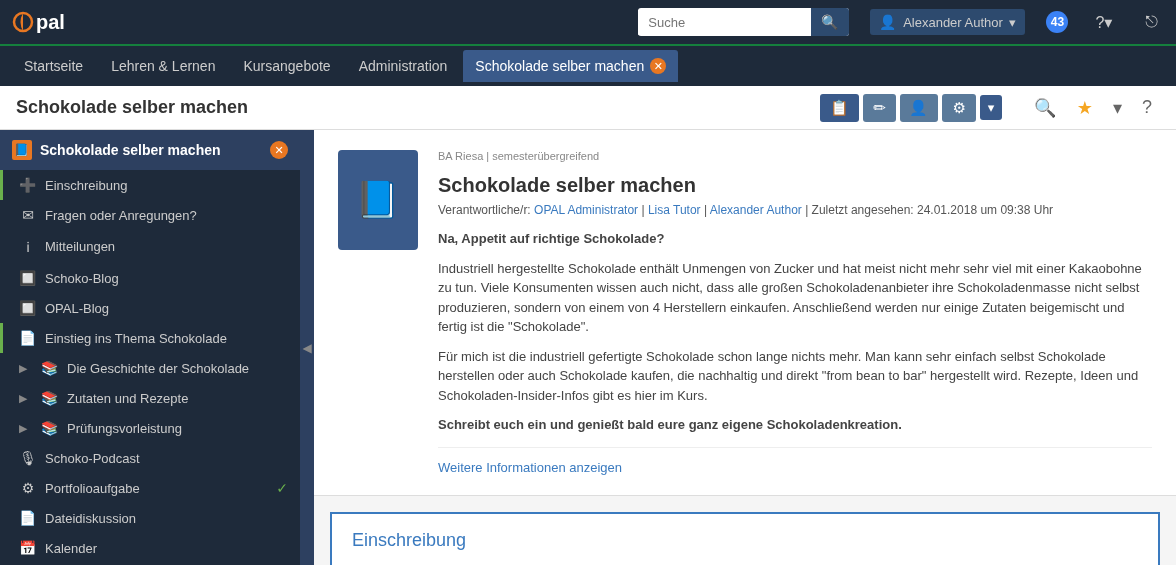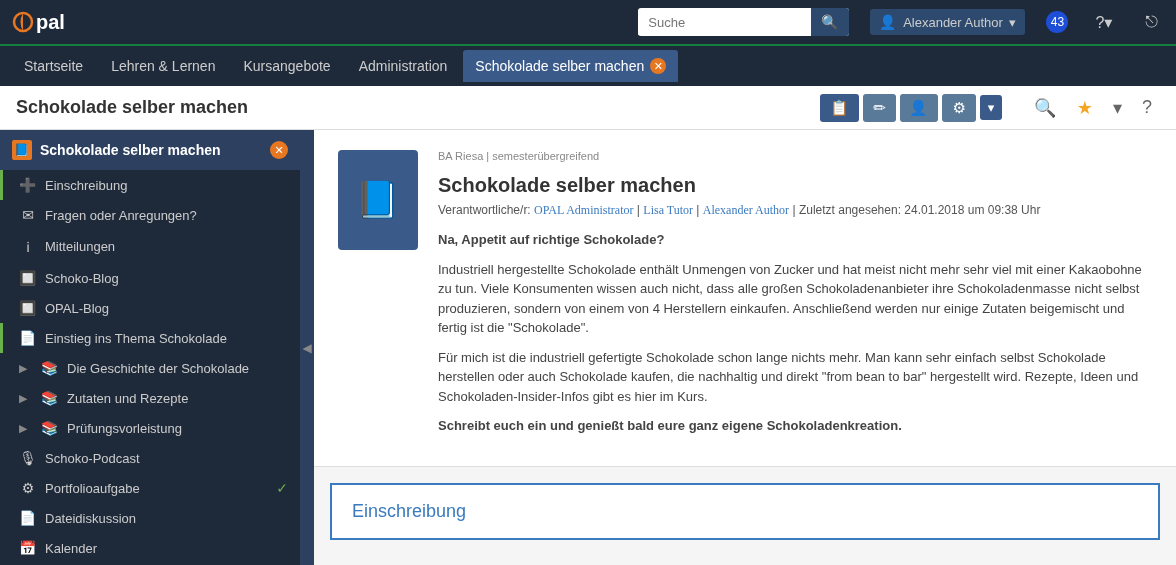--- a/index.html
+++ b/index.html
@@ -54,26 +54,26 @@
       background: #2d4a6e;
       border: none;
       color: #ccc;
       padding: 5px 10px;
       border-radius: 3px;
       cursor: pointer;
       font-size: 13px;
     }
     .user-btn .user-icon { font-size: 14px; }
     .notif-badge {
-      background: #1d4ed8;
+      background: #3b82f6;
       color: #fff;
       border-radius: 50%;
       width: 22px; height: 22px;
       display: flex; align-items: center; justify-content: center;
-      font-size: 12px; font-weight: normal;
+      font-size: 12px; font-weight: bold;
       cursor: pointer;
     }
     .icon-btn {
       background: none;
       border: none;
       color: #ccc;
       font-size: 16px;
       cursor: pointer;
       padding: 4px 6px;
     }
@@ -296,21 +296,21 @@
       font-size: 20px;
       font-weight: bold;
       color: #333;
       margin-bottom: 6px;
     }
     .course-authors {
       font-size: 12px;
       color: #555;
       margin-bottom: 12px;
     }
-    .course-authors a { color: #3a7abf; text-decoration: none; font-family: Liberation Serif, serif; }
+    .course-authors a { color: #3a7abf; text-decoration: none; }
     .course-desc { font-size: 13px; line-height: 1.5; color: #444; }
     .course-desc p { margin-bottom: 10px; }
     .course-desc strong { font-weight: bold; }
     .more-info-link {
       color: #3a7abf;
       text-decoration: none;
       font-size: 13px;
       display: block;
       margin-top: 12px;
       padding-top: 12px;
@@ -469,19 +469,20 @@
           <a href="#">Lisa Tutor</a> |
           <a href="#">Alexander Author</a>
           | <span>Zuletzt angesehen: 24.01.2018 um 09:38 Uhr</span>
         </div>
         <div class="course-desc">
           <p><strong>Na, Appetit auf richtige Schokolade?</strong></p>
           <p>Industriell hergestellte Schokolade enthält Unmengen von Zucker und hat meist nicht mehr sehr viel mit einer Kakaobohne zu tun. Viele Konsumenten wissen auch nicht, dass alle großen Schokoladenanbieter ihre Schokoladenmasse nicht selbst produzieren, sondern von einem von 4 Herstellern einkaufen. Anschließend werden nur einige Zutaten beigemischt und fertig ist die "Schokolade".</p>
           <p>Für mich ist die industriell gefertigte Schokolade schon lange nichts mehr. Man kann sehr einfach selbst Schokolade herstellen oder auch Schokolade kaufen, die nachhaltig und direkt "from bean to bar" hergestellt wird. Rezepte, Ideen und Schokoladen-Insider-Infos gibt es hier im Kurs.</p>
           <p><strong>Schreibt euch ein und genießt bald eure ganz eigene Schokoladenkreation.</strong></p>
         </div>
+        <a href="#" class="more-info-link">Weitere Informationen anzeigen</a>
       </div>
     </div>
     <div class="einschreibung-box">
       <div class="einschreibung-title">Einschreibung</div>
     </div>
   </div>
 </div>
 
 </body></html>

